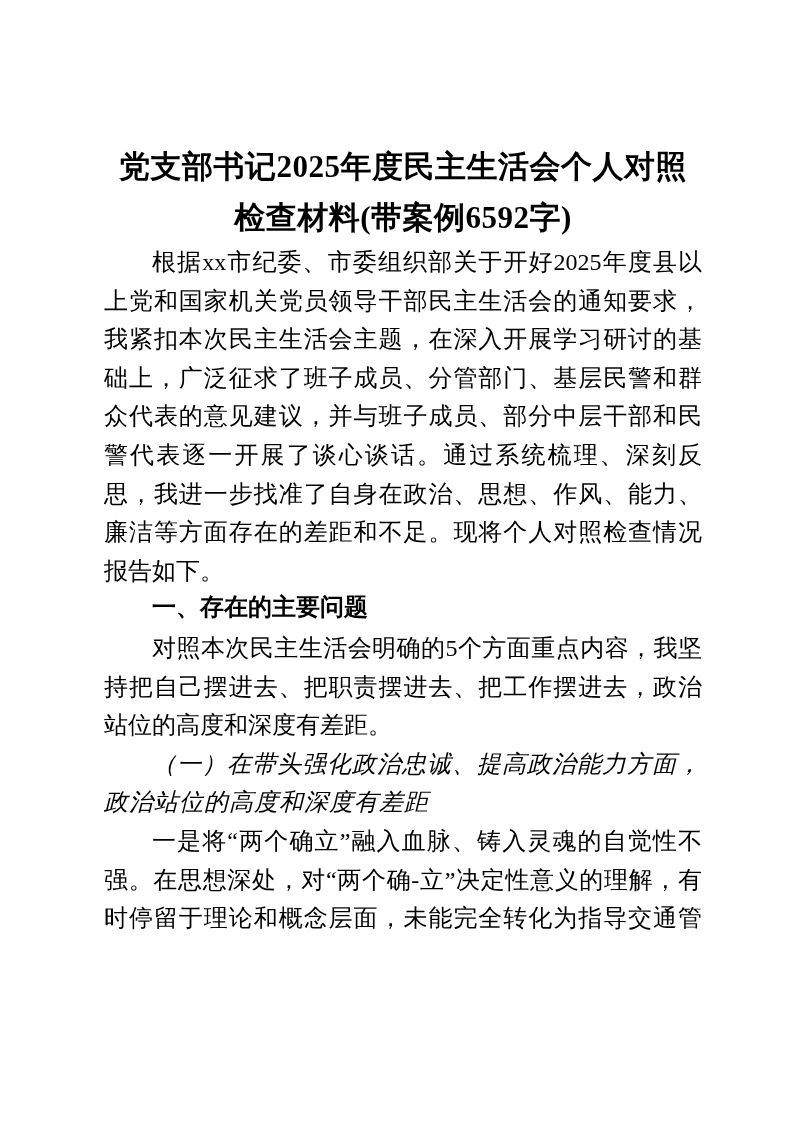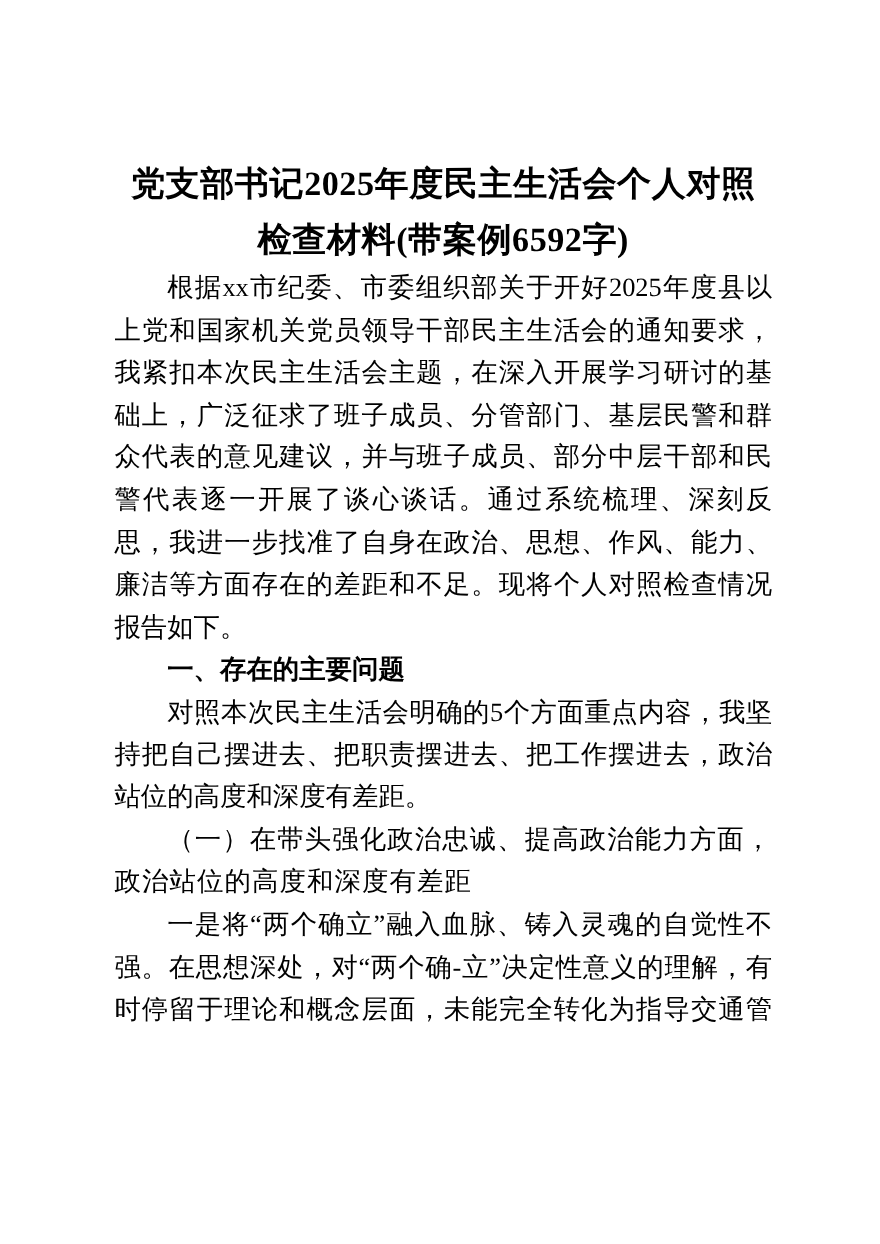--- a/index.html
+++ b/index.html
@@ -31,26 +31,27 @@
   .page p {
     margin: 0;
     font-size: 24px;
     line-height: 38.6px;
     text-align: justify;
     text-justify: inter-ideograph;
     text-indent: 2em;
     word-break: break-all;
   }
   .heading-black {
-    font-family: Liberation Serif, serif;
+    font-family: Liberation Mono, monospace;
     font-weight: 600;
     font-size: 21.5px;
     text-align: right;
   }
   .heading-kaiti {
+    font-style: italic;
     font-size: 21.5px;
     letter-spacing: 1px;
   }
   .lead-bold {
     font-weight: normal;
   }
 </style>
 </head>
 <body>
 

